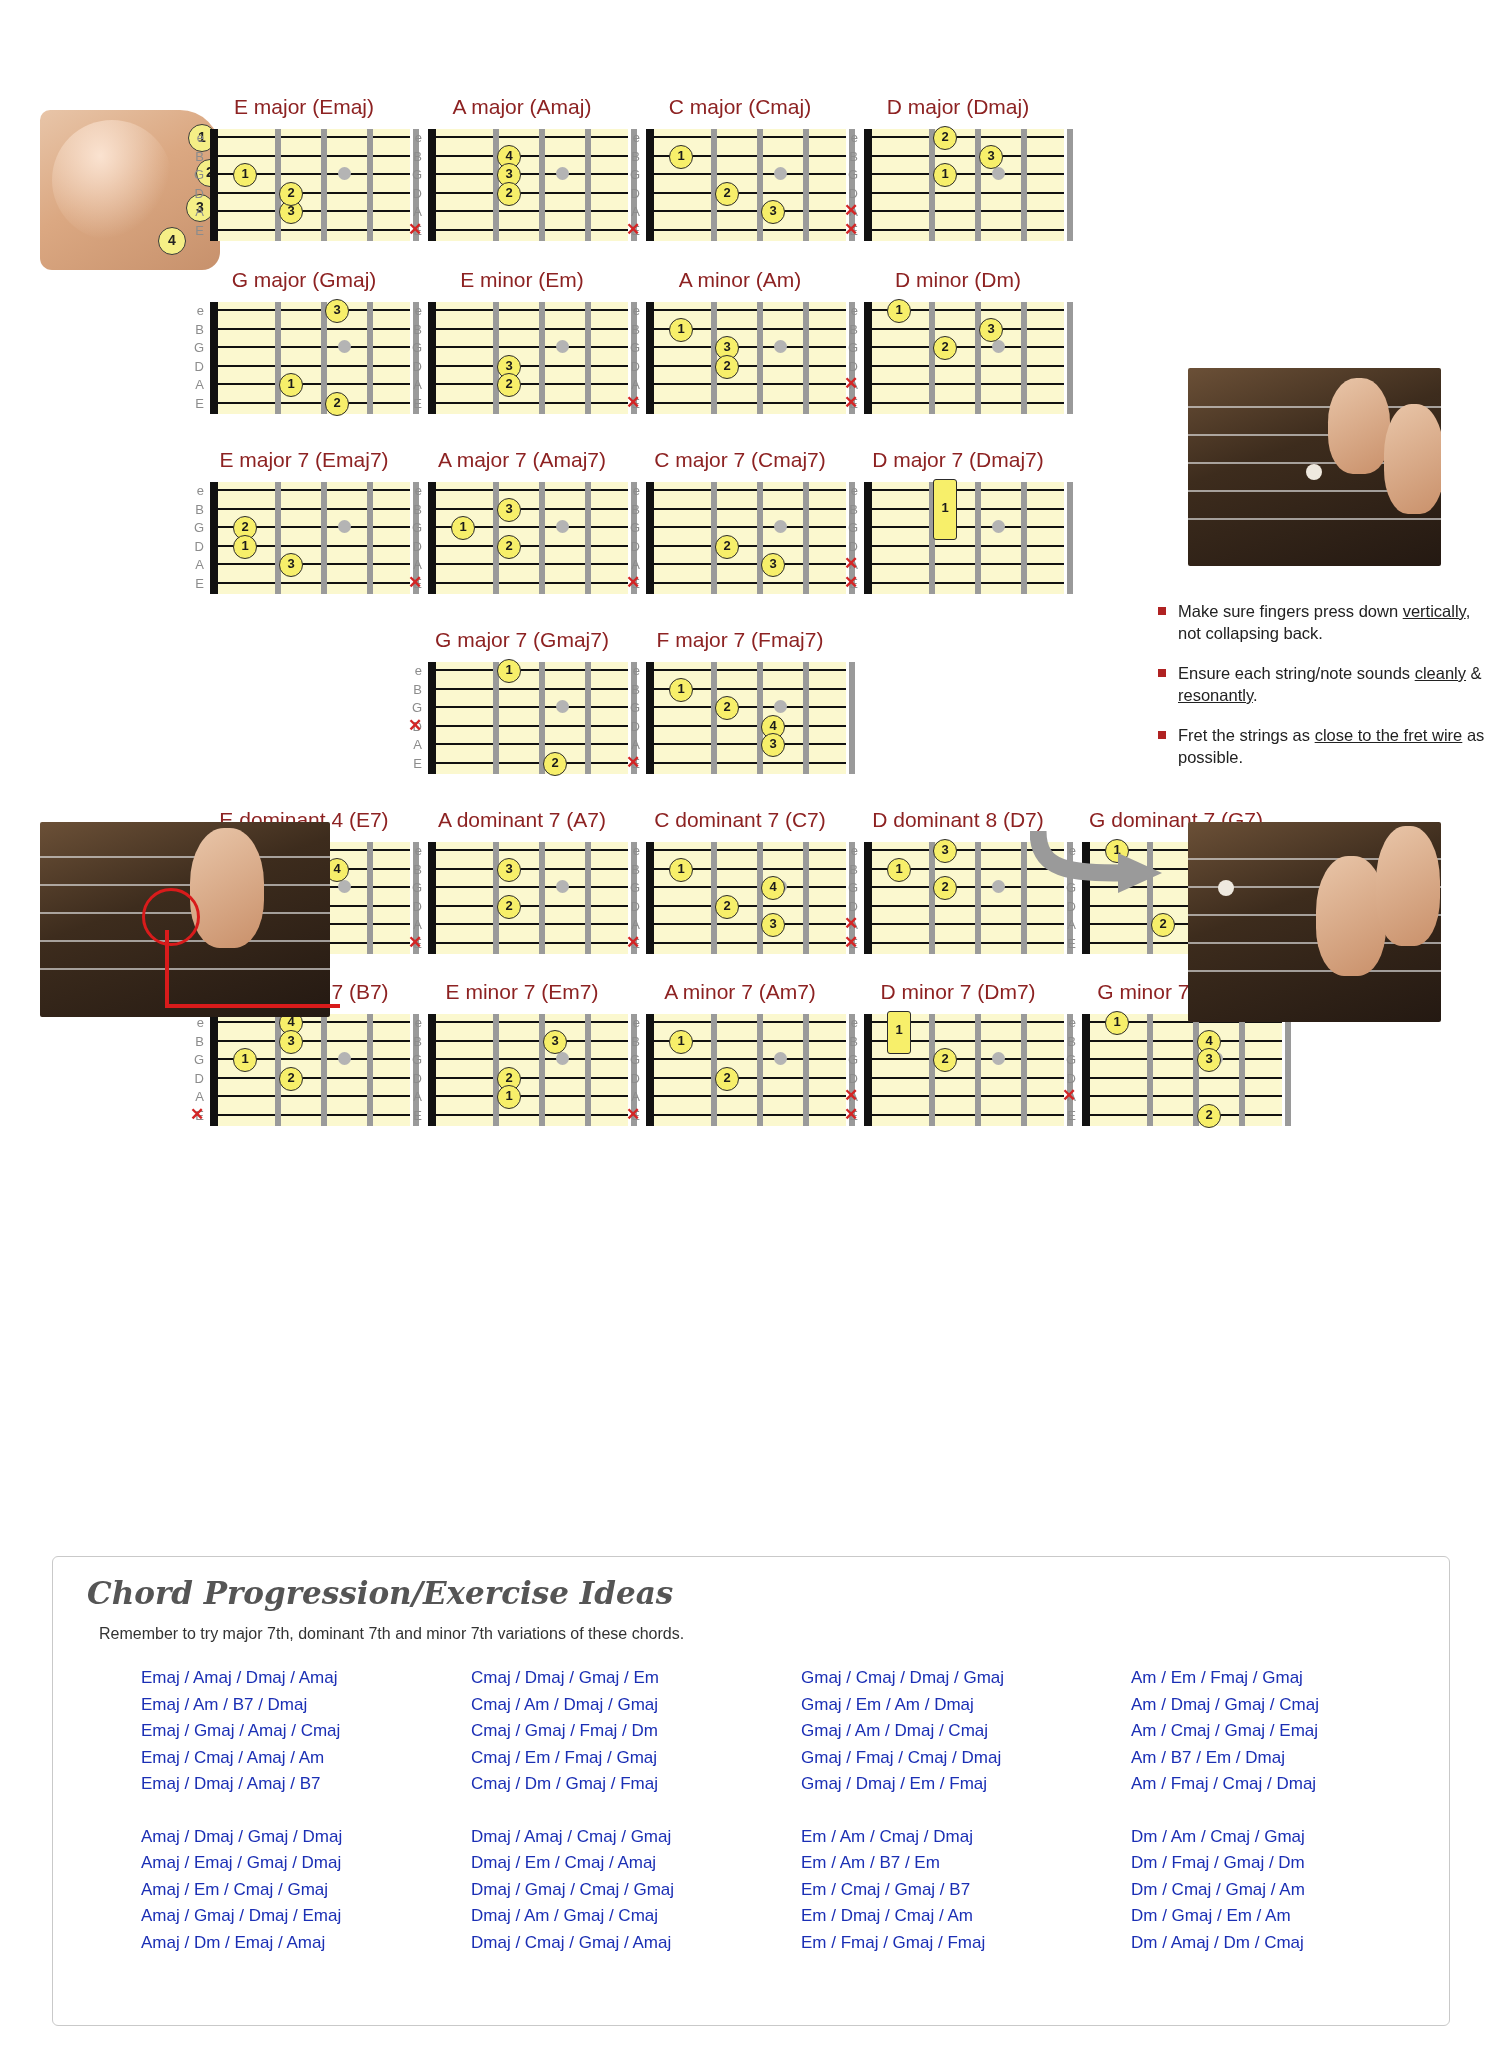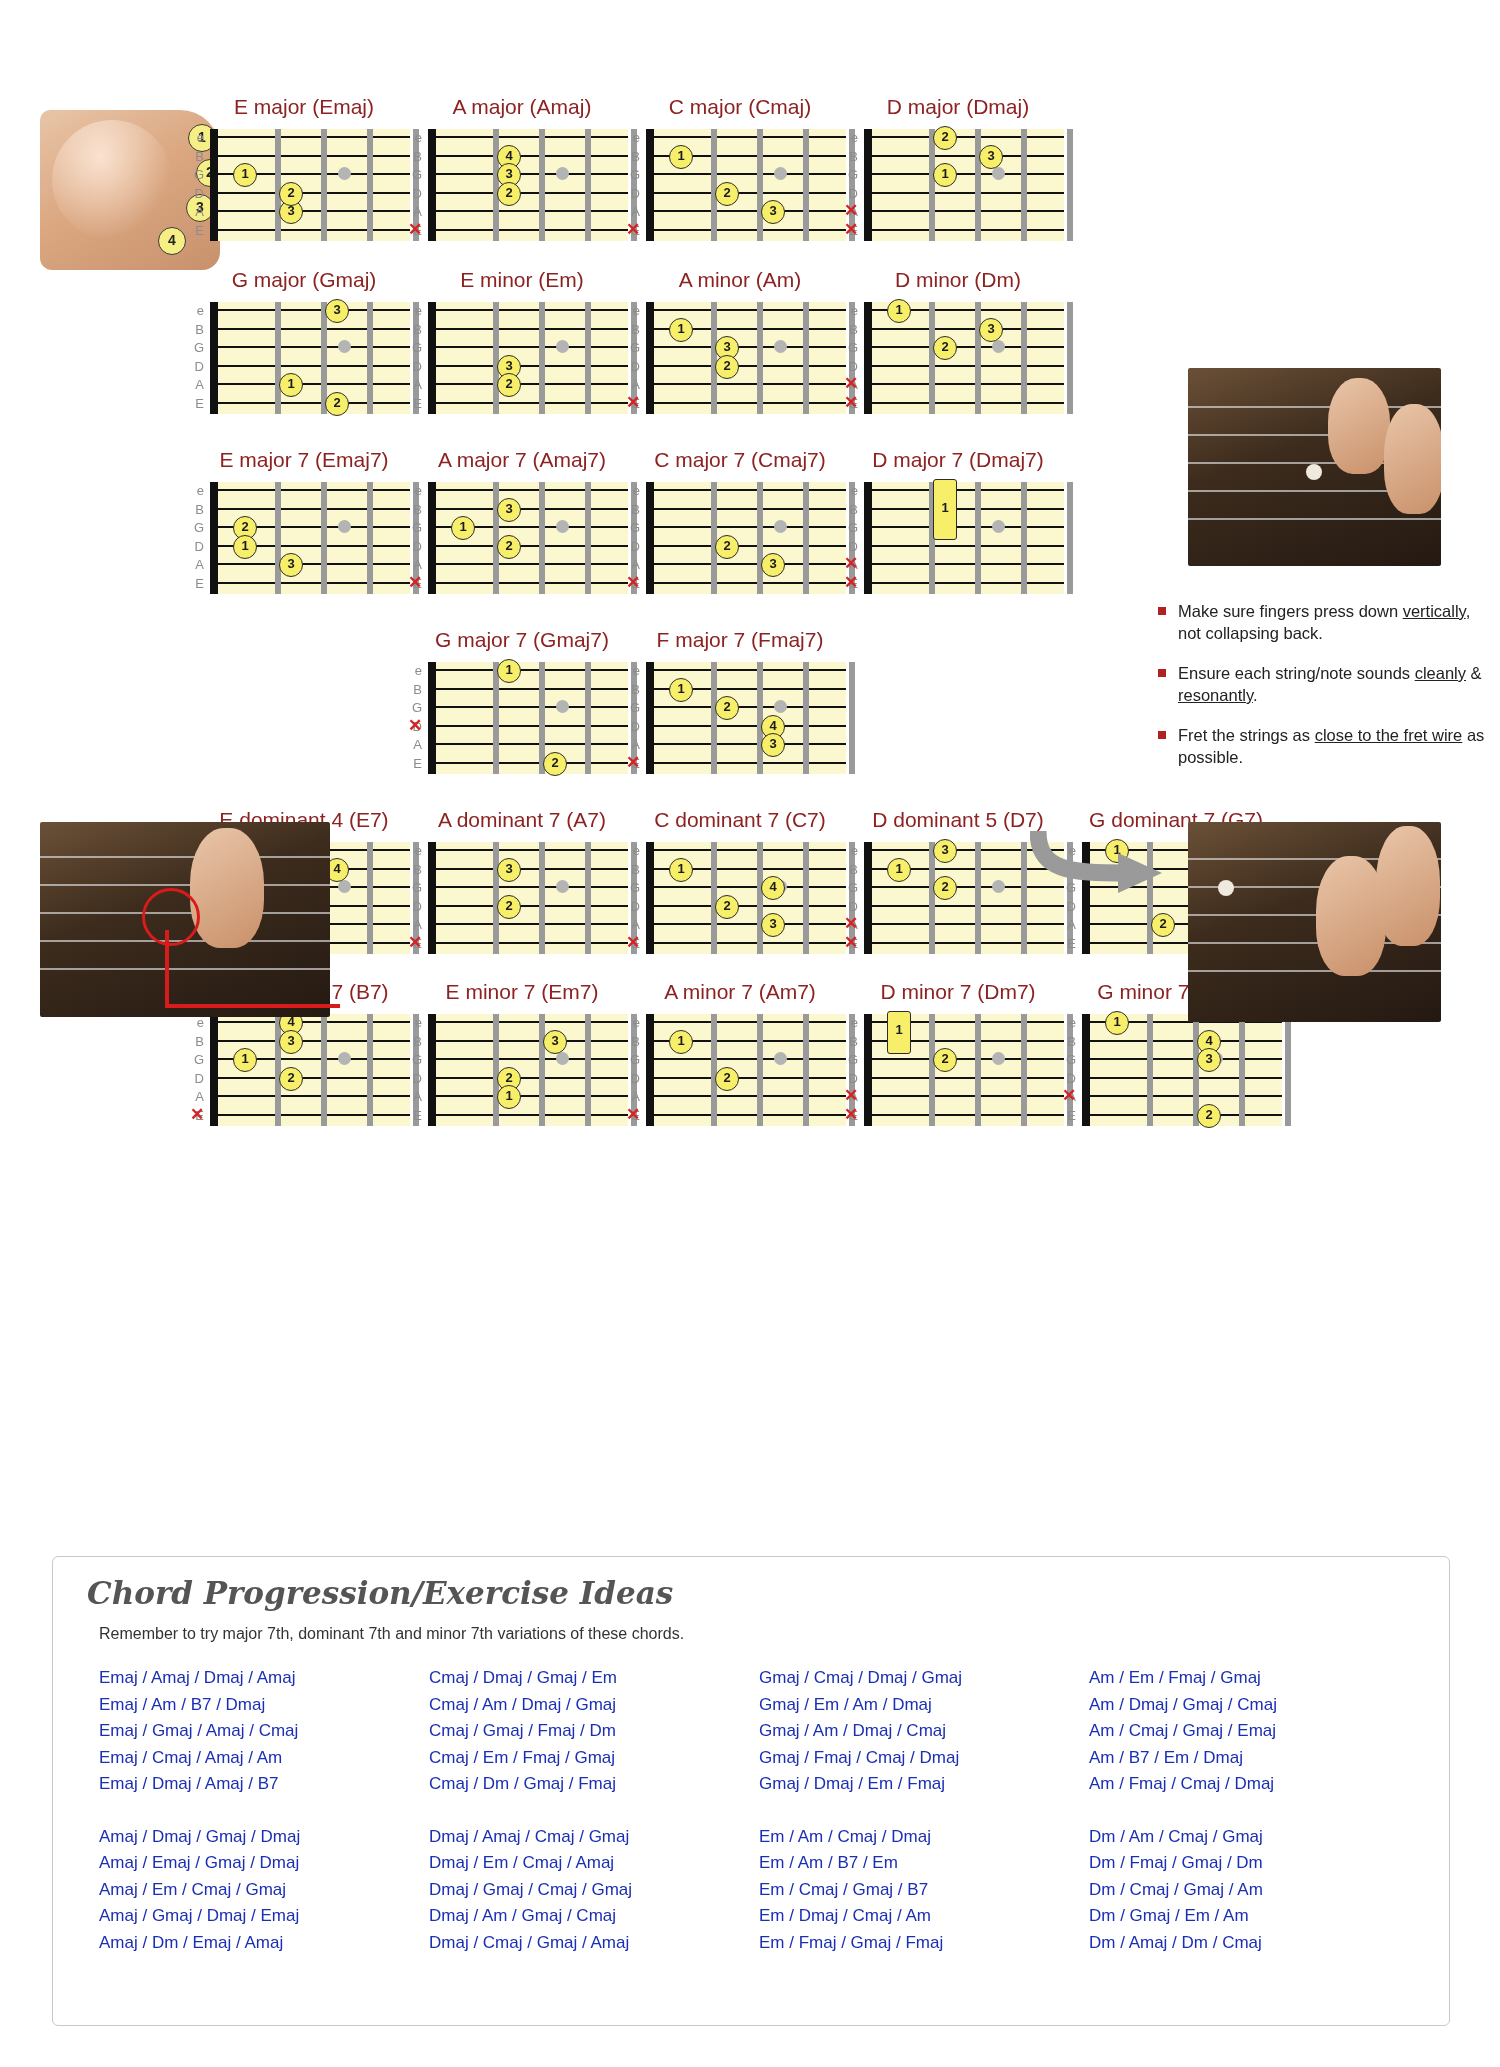--- a/index.html
+++ b/index.html
@@ -93,21 +93,21 @@
   .pointer .hbar{position:absolute;height:4px;background:#d81b1b;}
 
   
   .progbox{
     position:absolute;left:52px;top:1556px;width:1396px;height:468px;
     border:1px solid #c9c9c9;border-radius:6px;background:#fff;
   }
   .progtitle{position:absolute;left:34px;top:18px;font-size:31px;font-style:italic;font-weight:bold;color:#555;font-family:"DejaVu Serif", serif;}
   .progsub{position:absolute;left:46px;top:68px;font-size:16px;color:#333;}
   .progcols{position:absolute;left:46px;top:108px;width:1320px;display:flex;gap:0;}
-  .progcol{width:330px;}
+  .progcol{width:330px;margin-left:42px;}
   .progline{font-size:17px;color:#1b2fb5;line-height:26.5px;white-space:nowrap;}
   .progcol .gap{height:26px;}
 </style>
 </head>
 <body>
 
 <div class="page">
 
 
   <div class="hand-photo"></div>
@@ -616,21 +616,21 @@
             <div class="dotmark" style="left: 120px; top: 38px;"></div>
             <div class="fdot" style="left: 15px; top: 15.5px;">1</div>
             <div class="fdot" style="left: 107px; top: 34px;">4</div>
             <div class="fdot" style="left: 61px; top: 52.5px;">2</div>
             <div class="fdot" style="left: 107px; top: 71px;">3</div>
           </div>
           <div class="xmark" style="top: 94.5px;">✕</div>
         </div>
       </div>
       <div class="chord" style="left: 842px; top: 808px; width: 232px;">
-        <div class="name">D dominant 5 (D7)</div>
+        <div class="name">D dominant 8 (D7)</div>
         <div class="grid-wrap">
           <div class="strings-lbl">
             <div>e</div>
             <div>B</div>
             <div>G</div>
             <div>D</div>
             <div>A</div>
             <div>E</div>
           </div>
           <div class="grid">

